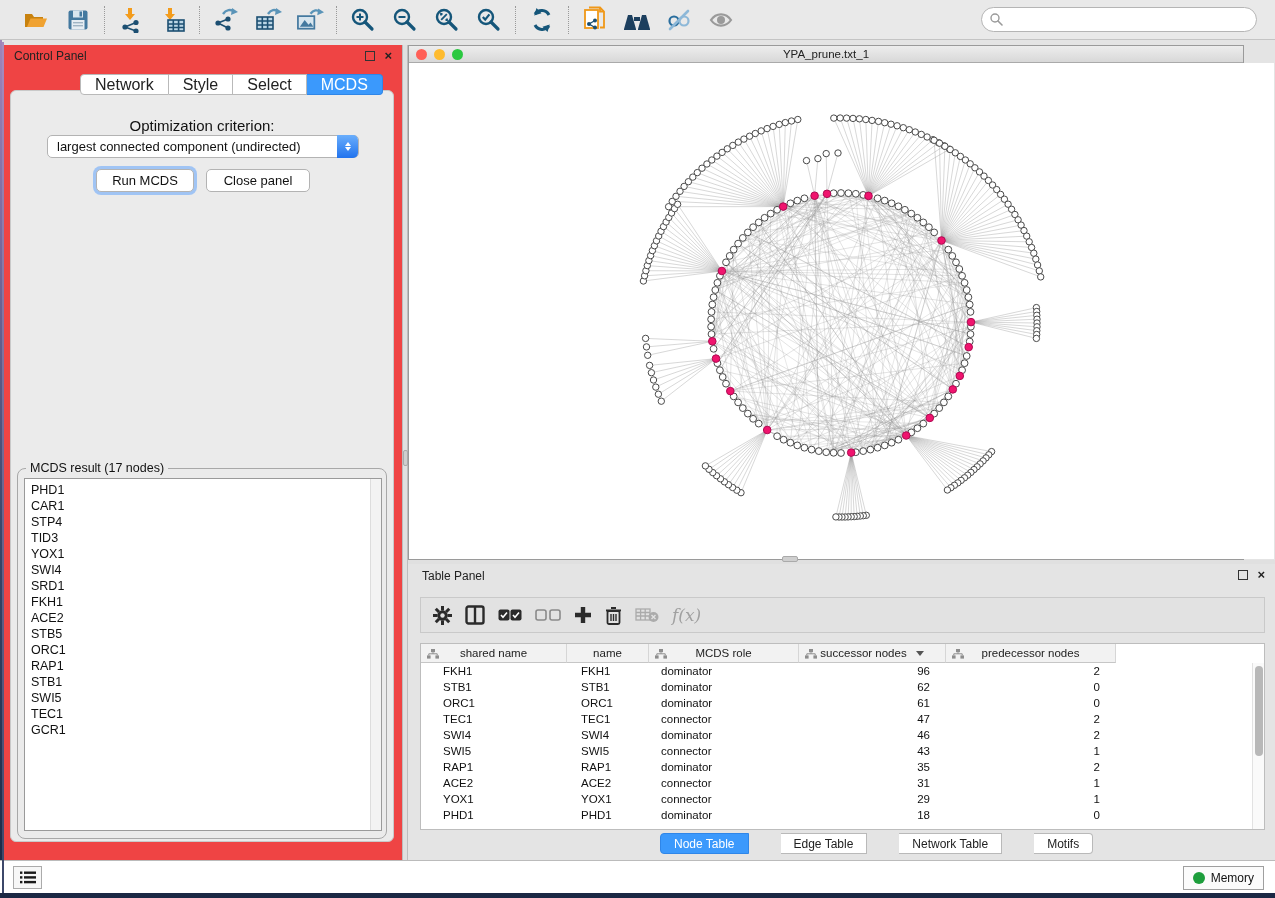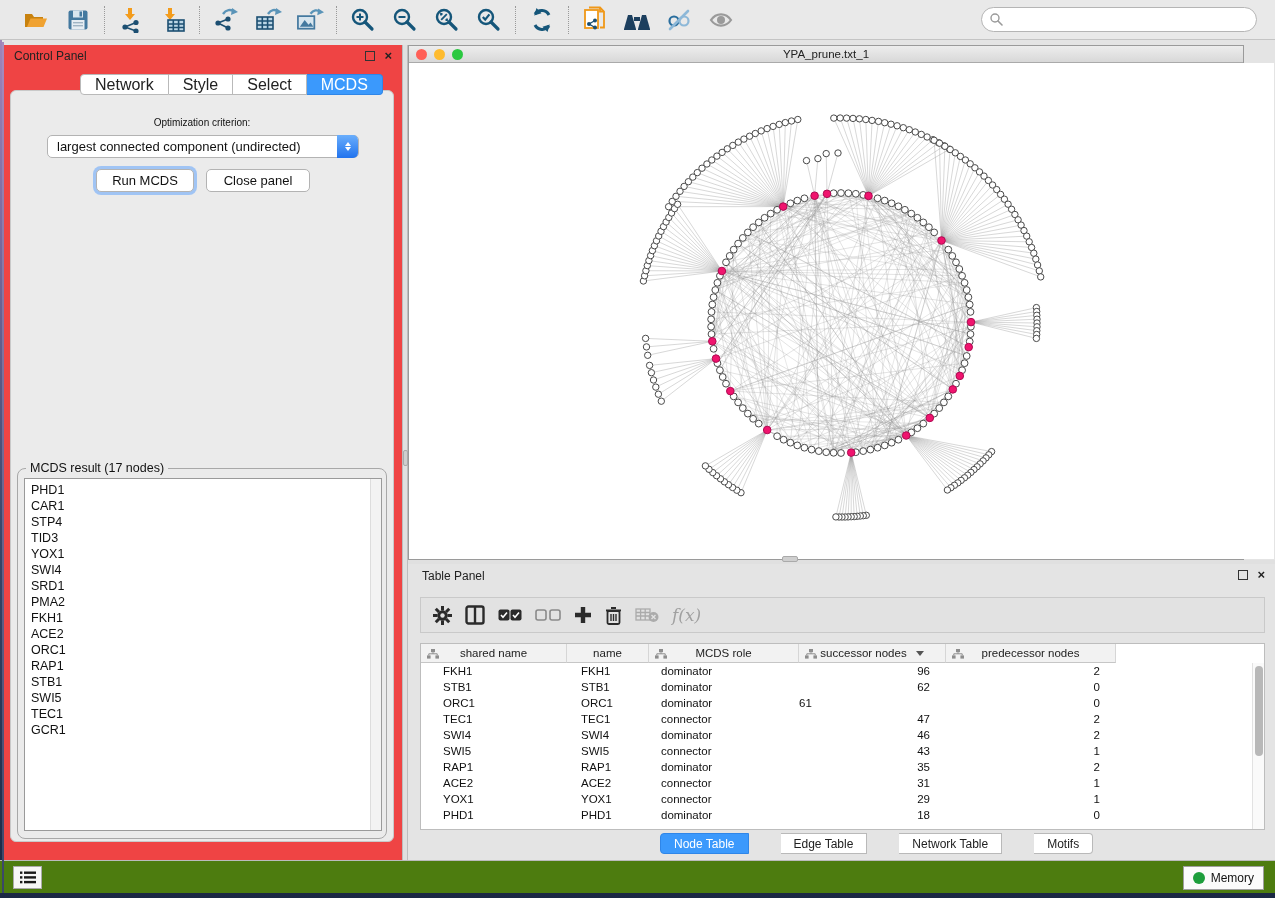--- a/index.html
+++ b/index.html
@@ -32,21 +32,21 @@
   #cp-tabs { position:absolute; left:78px; top:29px; display:flex; z-index:2; }
   .seg-tab { height:21px; padding:0 14px; font-size:16px; color:#222; background:#fff;
     border:1px solid #b9b9b9; border-left:none; display:flex; align-items:center; }
   .seg-tab:first-child { border-left:1px solid #b9b9b9; border-radius:4px 0 0 4px; }
   .seg-tab:last-child { border-radius:0 4px 4px 0; }
   .seg-tab.active { background:#3b99fc; border-color:#2f86e8; color:#fff; }
 
   #cp-pane { position:absolute; left:8px; top:45px; width:384px; height:752px;
     background:#ebebeb; border:1px solid #c9c9c9; border-radius:6px; }
   #opt-label { position:absolute; left:0; top:26px; width:100%; text-align:center;
-    font-size:10px; color:#111; }
+    font-size:15px; color:#111; }
   #criterion-select { position:absolute; left:36px; top:44px; width:312px; height:23px;
     background:#fff; border:1px solid #b3b3b3; border-radius:5px; font-size:13px; color:#111;
     display:flex; align-items:center; padding-left:9px; }
   #criterion-stepper { position:absolute; right:0; top:-1px; width:21px; height:23px;
     background:linear-gradient(#6aaefc,#2173ee); border-radius:0 5px 5px 0;
     display:flex; flex-direction:column; align-items:center; justify-content:center; gap:1px; }
   .step-chev { width:0; height:0; border-left:3.5px solid transparent; border-right:3.5px solid transparent; }
   .step-up { border-bottom:4px solid #fff; }
   .step-down { border-top:4px solid #fff; }
   .cp-btn { position:absolute; top:78px; height:23px; background:#fff; border:1px solid #b3b3b3;
@@ -115,21 +115,21 @@
 
   #tp-tabs { position:absolute; left:252px; top:269px; display:flex;gap:32px; }
   .tp-tab { height:21px; padding:0 13px; background:#fff; border:1px solid #b9b9b9; border-left:none;
     font-size:12px; color:#222; display:flex; align-items:center; }
   .tp-tab:first-child { border-left:1px solid #b9b9b9; border-radius:4px 0 0 4px; }
   .tp-tab:last-child { border-radius:0 4px 4px 0; }
   .tp-tab.active { background:#3b99fc; border-color:#2f86e8; color:#fff; }
 
   
   #status-bar { position:absolute; left:-2px; top:860px; width:1275px; height:33px;
-    background:#4d7c0f; border-top:1px solid #bbb; }
+    background:#ffffff; border-top:1px solid #bbb; }
   #list-btn { position:absolute; left:13px; top:5px; width:29px; height:23px; background:#f7f7f7;
     border:1px solid #ababab; display:flex; align-items:center; justify-content:center; }
   #memory-btn { position:absolute; right:11px; top:5px; height:24px; background:#fbfbfb;
     border:1px solid #9f9f9f; display:flex; align-items:center; gap:6px; padding:0 9px; font-size:12px; color:#111; }
   #memory-dot { width:12px; height:12px; border-radius:50%; background:#1d9e3c; }
 
   #left-sliver { position:absolute; left:0; top:42px; width:2px; height:851px;
     background:linear-gradient(180deg,#a78bbf,#3a4668); }
 </style>
 </head>
@@ -325,23 +325,23 @@
         <span id="mcds-legend">MCDS result (17 nodes)</span>
         <div id="mcds-list">
           <div id="mcds-items">
               <div class="mcds-item">PHD1</div>
               <div class="mcds-item">CAR1</div>
               <div class="mcds-item">STP4</div>
               <div class="mcds-item">TID3</div>
               <div class="mcds-item">YOX1</div>
               <div class="mcds-item">SWI4</div>
               <div class="mcds-item">SRD1</div>
-              <div class="mcds-item">PMA2</div>
               <div class="mcds-item">FKH1</div>
               <div class="mcds-item">ACE2</div>
+              <div class="mcds-item">STB5</div>
               <div class="mcds-item">ORC1</div>
               <div class="mcds-item">RAP1</div>
               <div class="mcds-item">STB1</div>
               <div class="mcds-item">SWI5</div>
               <div class="mcds-item">TEC1</div>
               <div class="mcds-item">GCR1</div>
             </div>
           <div id="mcds-scroll"></div>
         </div>
       </div>
@@ -1227,21 +1227,21 @@
             <div class="nt-cell" style="width: 146px; text-align: left; padding-left: 22px; padding-right: 0px;">STB1</div>
             <div class="nt-cell" style="width: 82px; text-align: left; padding-left: 14px; padding-right: 0px;">STB1</div>
             <div class="nt-cell" style="width: 150px; text-align: left; padding-left: 12px; padding-right: 0px;">dominator</div>
             <div class="nt-cell" style="width: 147px; text-align: right; padding-left: 0px; padding-right: 16px;">62</div>
             <div class="nt-cell" style="width: 170px; text-align: right; padding-left: 0px; padding-right: 16px;">0</div>
           </div>
           <div class="nt-row">
             <div class="nt-cell" style="width: 146px; text-align: left; padding-left: 22px; padding-right: 0px;">ORC1</div>
             <div class="nt-cell" style="width: 82px; text-align: left; padding-left: 14px; padding-right: 0px;">ORC1</div>
             <div class="nt-cell" style="width: 150px; text-align: left; padding-left: 12px; padding-right: 0px;">dominator</div>
-            <div class="nt-cell" style="width: 147px; padding-left: 0px; padding-right: 16px;">61</div>
+            <div class="nt-cell" style="width: 147px; text-align: right; padding-left: 0px; padding-right: 16px;">61</div>
             <div class="nt-cell" style="width: 170px; text-align: right; padding-left: 0px; padding-right: 16px;">0</div>
           </div>
           <div class="nt-row">
             <div class="nt-cell" style="width: 146px; text-align: left; padding-left: 22px; padding-right: 0px;">TEC1</div>
             <div class="nt-cell" style="width: 82px; text-align: left; padding-left: 14px; padding-right: 0px;">TEC1</div>
             <div class="nt-cell" style="width: 150px; text-align: left; padding-left: 12px; padding-right: 0px;">connector</div>
             <div class="nt-cell" style="width: 147px; text-align: right; padding-left: 0px; padding-right: 16px;">47</div>
             <div class="nt-cell" style="width: 170px; text-align: right; padding-left: 0px; padding-right: 16px;">2</div>
           </div>
           <div class="nt-row">

